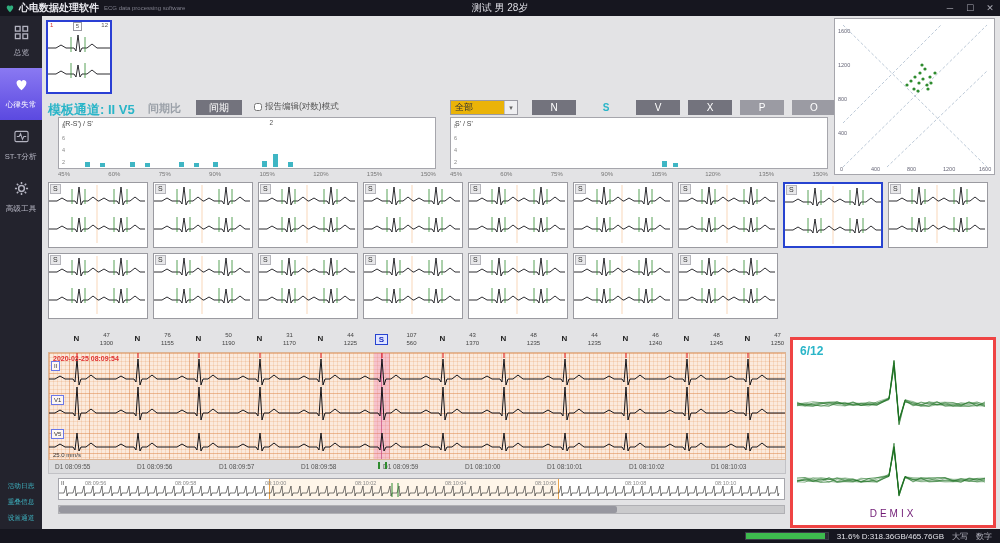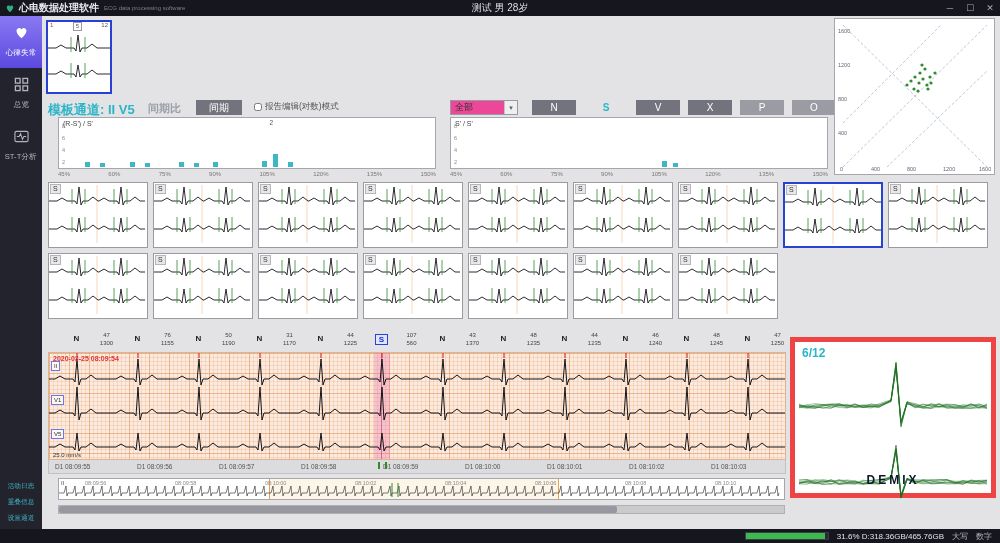--- a/index.html
+++ b/index.html
@@ -39,21 +39,21 @@
 
   
   .tpl-ch{position:absolute;left:48px;top:101px;font-size:13px;font-weight:bold;color:#2ab5c8}
   .int-ratio{position:absolute;left:148px;top:101px;font-size:11px;font-weight:bold;color:#9aa0a8}
   .btn{display:flex;align-items:center;justify-content:center;font-size:10px}
   .interval-btn{position:absolute;left:196px;top:100px;width:46px;height:15px;
                 background:#73737d;color:#fff}
   .opt{position:absolute;left:254px;top:101px;display:flex;align-items:center;gap:3px;
        font-size:8.5px;color:#555}
   .opt input{width:8px;height:8px;margin:0}
-  .dropdown{position:absolute;left:450px;top:100px;width:68px;height:15px;background:#ec4899;
+  .dropdown{position:absolute;left:450px;top:100px;width:68px;height:15px;background:#eab308;
             border:1px solid #9a9aa2;display:flex;align-items:center;font-size:9px;color:#333}
   .dropdown .val{flex:1;padding-left:4px}
   .dd-arrow{width:13px;height:100%;border-left:1px solid #c2c2c8;display:flex;
             align-items:center;justify-content:center;font-size:7px;color:#666;background:#efeff1}
   .class-buttons{position:absolute;left:532px;top:100px;display:flex;gap:8px}
   .cbtn{width:44px;height:15px}
   .cbtn.dark{background:#73737d;color:#fff}
   .cbtn.light{background:#9b9ba3;color:#fff}
   .cbtn.accent{background:transparent;color:#2ab5c8;font-weight:bold}
 
@@ -111,24 +111,24 @@
   .ov-window{position:absolute;top:0;bottom:0;left:29%;width:40%;
              border-left:1px solid #e8a24a;border-right:1px solid #e8a24a;
              background:rgba(250,190,110,.15)}
 
   
   .scroll{position:absolute;left:58px;top:505px;width:727px;height:9px;background:#cacacc;
           border:1px solid #b0b0b4}
   .scroll-thumb{position:absolute;left:0;top:0;bottom:0;width:77%;background:#97979f;border-radius:2px}
 
   
-  .demix{left:790px;top:337px;width:206px;height:161px;border:5px solid #ef4444}
+  .demix{left:790px;top:337px;width:206px;height:191px;border:3px solid #ef4444}
   .demix-counter{position:absolute;top:4px;left:7px;font-size:12px;font-weight:bold;color:#2ab5c8;z-index:2}
   .demix-brand{position:absolute;bottom:6px;left:50%;transform:translateX(-50%);
-               font-size:12px;font-weight:bold;letter-spacing:3px;color:#0f172a;z-index:2}
+               font-size:10px;font-weight:normal;letter-spacing:3px;color:#701a75;z-index:2}
 
   
   .scatter{left:834px;top:18px;width:161px;height:157px}
 
   
   .statusbar{position:absolute;left:0;top:529px;width:100%;height:14px;background:#16161f;
              display:flex;align-items:center;justify-content:flex-end;gap:8px;padding-right:8px}
   .progress{width:84px;height:8px;background:#2a2a34;border:1px solid #3a3a46;position:relative}
   .progress i{position:absolute;left:0;top:0;bottom:0;width:96%;background:#3dba4e}
   .statusbar .txt{color:#e2e2e8;font-size:8px}
@@ -150,44 +150,53 @@
     <span class="patient">测试 男 28岁</span>
     <span class="win-controls">
       <span>─</span>
       <span>☐</span>
       <span>✕</span>
     </span>
   </div>
 
   <div class="sidebar">
     <div id="side-items">
-        <div class="side-item active">
-          <span class="ico"><svg viewBox="0 0 16 16" width="15" height="15">
-              <path fill="currentColor" d="M8 14C1.8 9 1.5 4.5 4.8 3.4 6.4 2.9 7.7 4 8 5c.3-1 1.6-2.1 3.2-1.6C14.5 4.5 14.2 9 8 14z"></path>
-              <path fill="none" stroke="#fff" stroke-width="1" d="M3.5 8h2.5l1-2.5L9 10l1-2h2.5"></path>
-            </svg></span>
-          <span class="lbl">心律失常</span>
-        </div>
         <div class="side-item">
           <span class="ico"><svg viewBox="0 0 16 16" width="15" height="15">
               <g fill="none" stroke="currentColor" stroke-width="1.4">
                 <rect x="1.5" y="1.5" width="5" height="5"></rect>
                 <rect x="9.5" y="1.5" width="5" height="5"></rect>
                 <rect x="1.5" y="9.5" width="5" height="5"></rect>
                 <rect x="9.5" y="9.5" width="5" height="5"></rect>
               </g>
             </svg></span>
           <span class="lbl">总览</span>
         </div>
+        <div class="side-item active">
+          <span class="ico"><svg viewBox="0 0 16 16" width="15" height="15">
+              <path fill="currentColor" d="M8 14C1.8 9 1.5 4.5 4.8 3.4 6.4 2.9 7.7 4 8 5c.3-1 1.6-2.1 3.2-1.6C14.5 4.5 14.2 9 8 14z"></path>
+              <path fill="none" stroke="#fff" stroke-width="1" d="M3.5 8h2.5l1-2.5L9 10l1-2h2.5"></path>
+            </svg></span>
+          <span class="lbl">心律失常</span>
+        </div>
         <div class="side-item">
           <span class="ico"><svg viewBox="0 0 16 16" width="15" height="15">
               <rect x="1" y="2.5" width="14" height="11" rx="1.5" fill="none" stroke="currentColor" stroke-width="1.2"></rect>
               <path fill="none" stroke="currentColor" stroke-width="1.1" d="M3 8h2.5L7 5l2 6 1.5-3H13"></path>
             </svg></span>
           <span class="lbl">ST-T分析</span>
+        </div>
+        <div class="side-item">
+          <span class="ico"><svg viewBox="0 0 16 16" width="15" height="15">
+              <g stroke="currentColor" stroke-width="1.6" fill="none">
+                <circle cx="8" cy="8" r="3.1"></circle>
+                <path d="M8 1v2.2M8 12.8V15M1 8h2.2M12.8 8H15M3 3l1.6 1.6M11.4 11.4L13 13M13 3l-1.6 1.6M4.6 11.4L3 13"></path>
+              </g>
+            </svg></span>
+          <span class="lbl">高级工具</span>
         </div>
       </div>
     <div class="side-links" id="side-links">
         <span class="side-link">活动日志</span>
         <span class="side-link">重叠信息</span>
         <span class="side-link">设置通道</span>
       </div>
   </div>
 
   <div class="panel mini">

